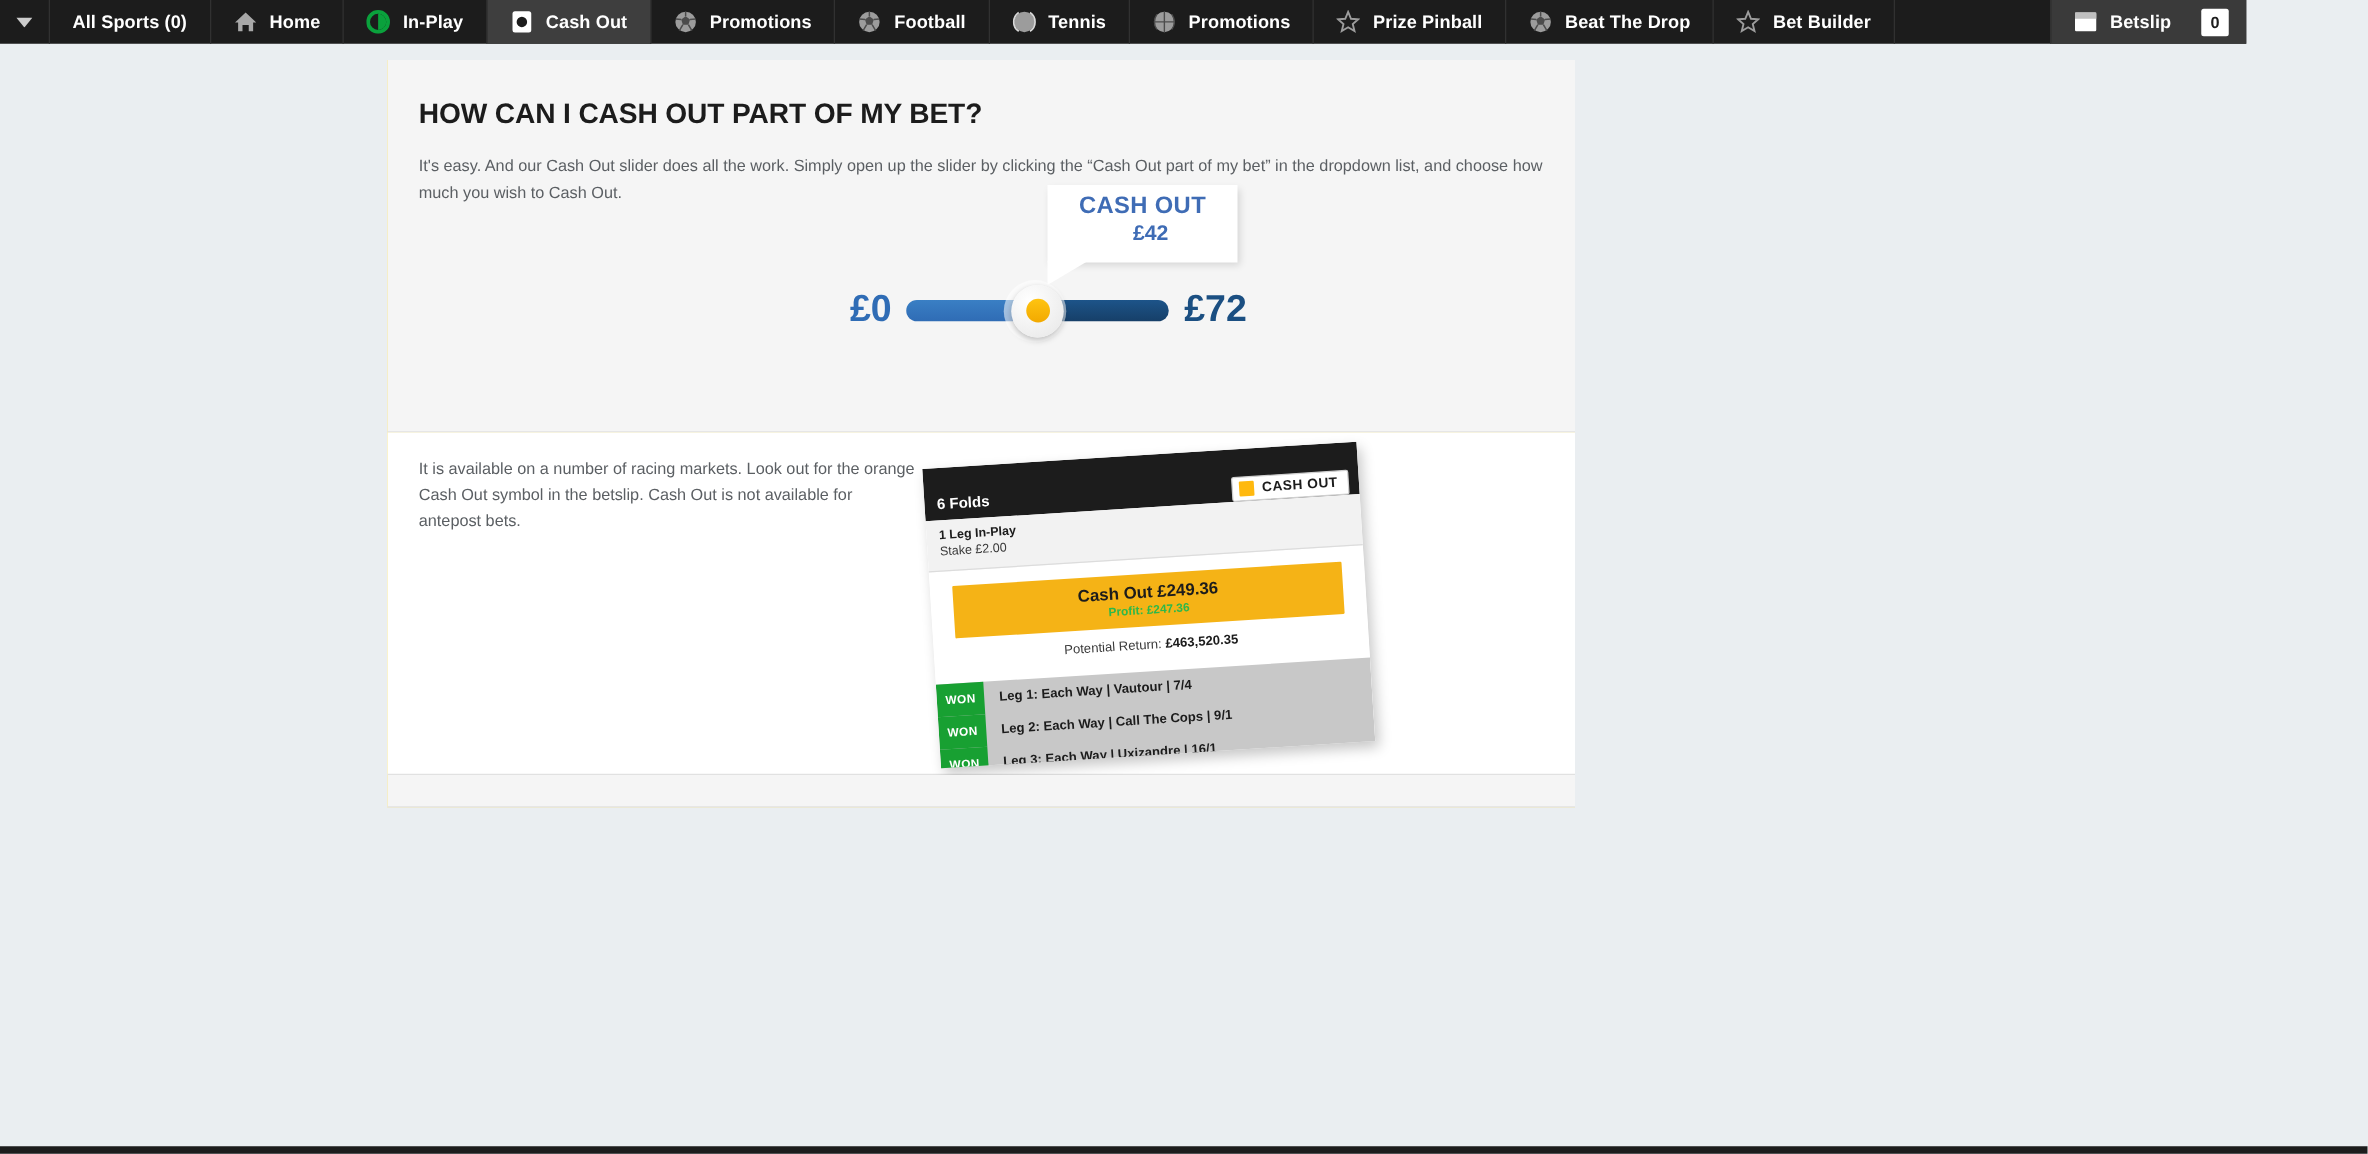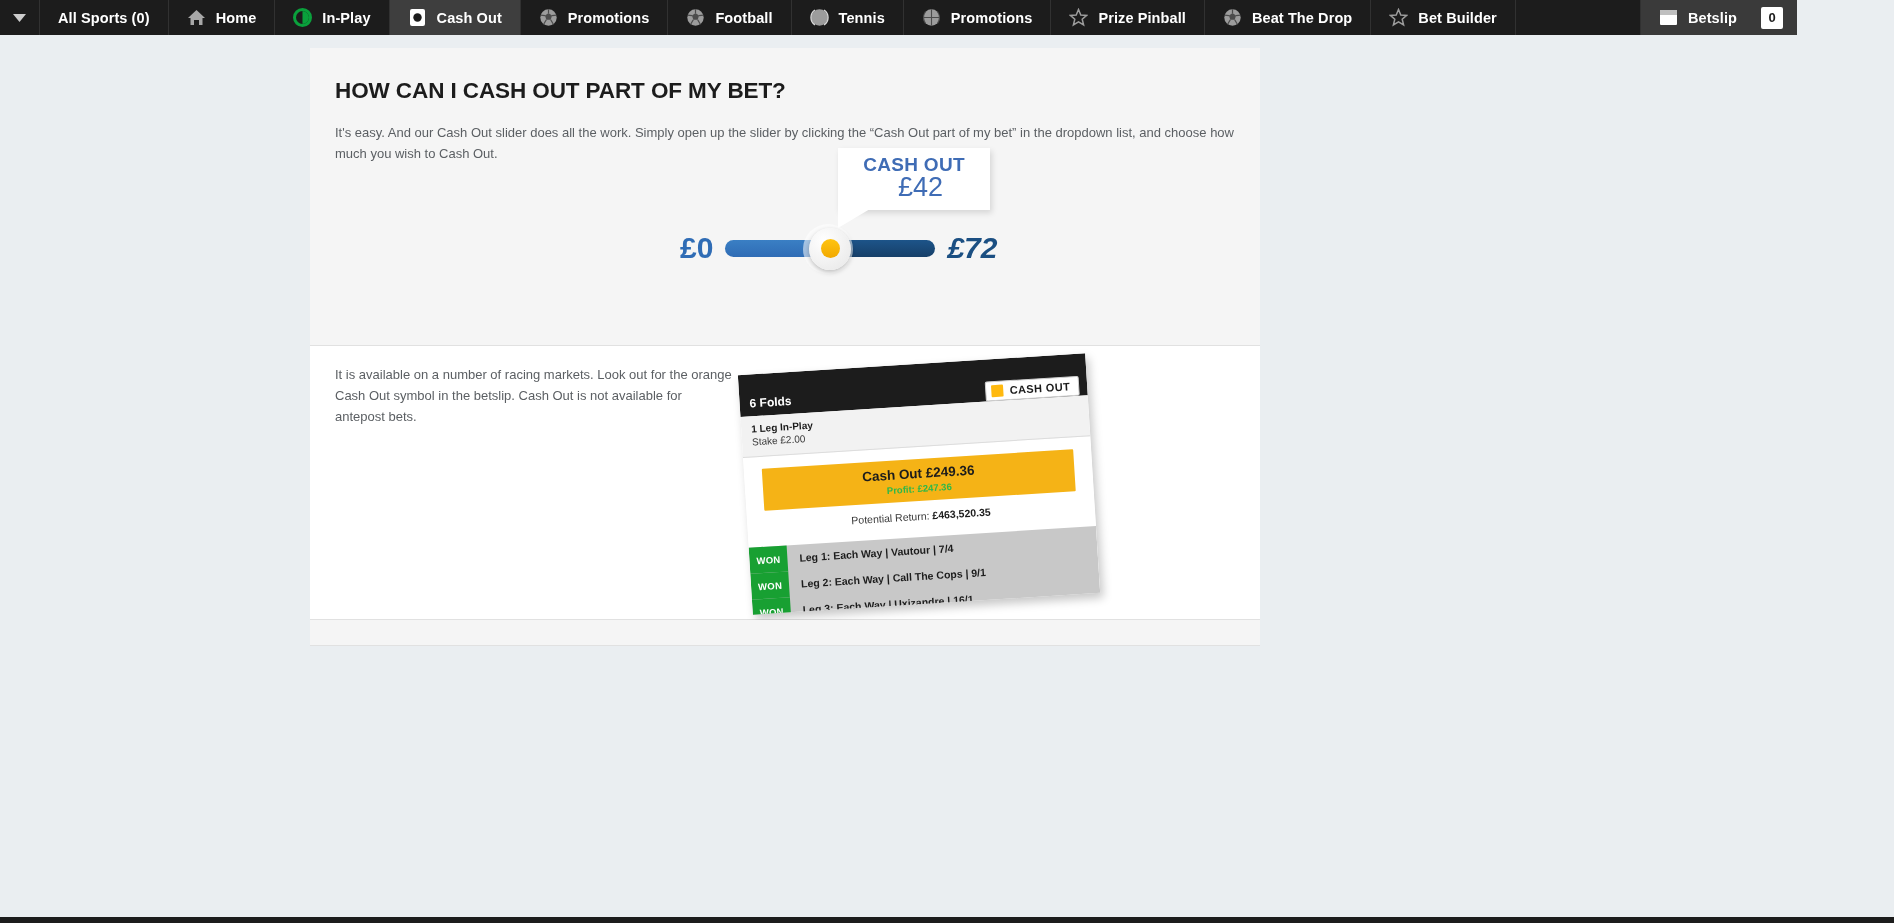--- a/index.html
+++ b/index.html
@@ -136,21 +136,21 @@
     box-shadow: 2px 3px 6px rgba(0,0,0,.13);
     text-align: center;
     padding-top: 7px;
   }
   .callout .co-label {
     font-size: 19px; font-weight: 700;
     color: #3f6cb5; letter-spacing: .3px;
     line-height: 20px;
   }
   .callout .co-amount {
-    font-size: 27px; font-weight: 400;
+    font-size: 17px; font-weight: 700;
     color: #3f6cb5; line-height: 26px;
     margin-top: -1px;
     padding-left: 13px;
   }
   .callout::after {
     content: "";
     position: absolute;
     left: 0px; bottom: -18px;
     width: 0; height: 0;
     border-left: 0 solid transparent;
@@ -161,21 +161,21 @@
     position: absolute;
     left: 0; top: 85px;
     width: 420px;
     display: flex; align-items: center;
   }
   .endcap {
     font-size: 30px; font-weight: 700;
     color: #2f6cb5;
     line-height: 1;
   }
-  .endcap.right { color: #1b4f82; font-style: italic; }
+  .endcap.right { color: #1b4f82; }
   .track {
     position: relative;
     width: 210px; height: 17px;
     margin: 0 12px;
   }
   .track-left {
     position: absolute; left: 0; top: 0;
     width: 108px; height: 17px;
     background: linear-gradient(#3a7fc4, #2f6cb5);
     border-radius: 9px;

